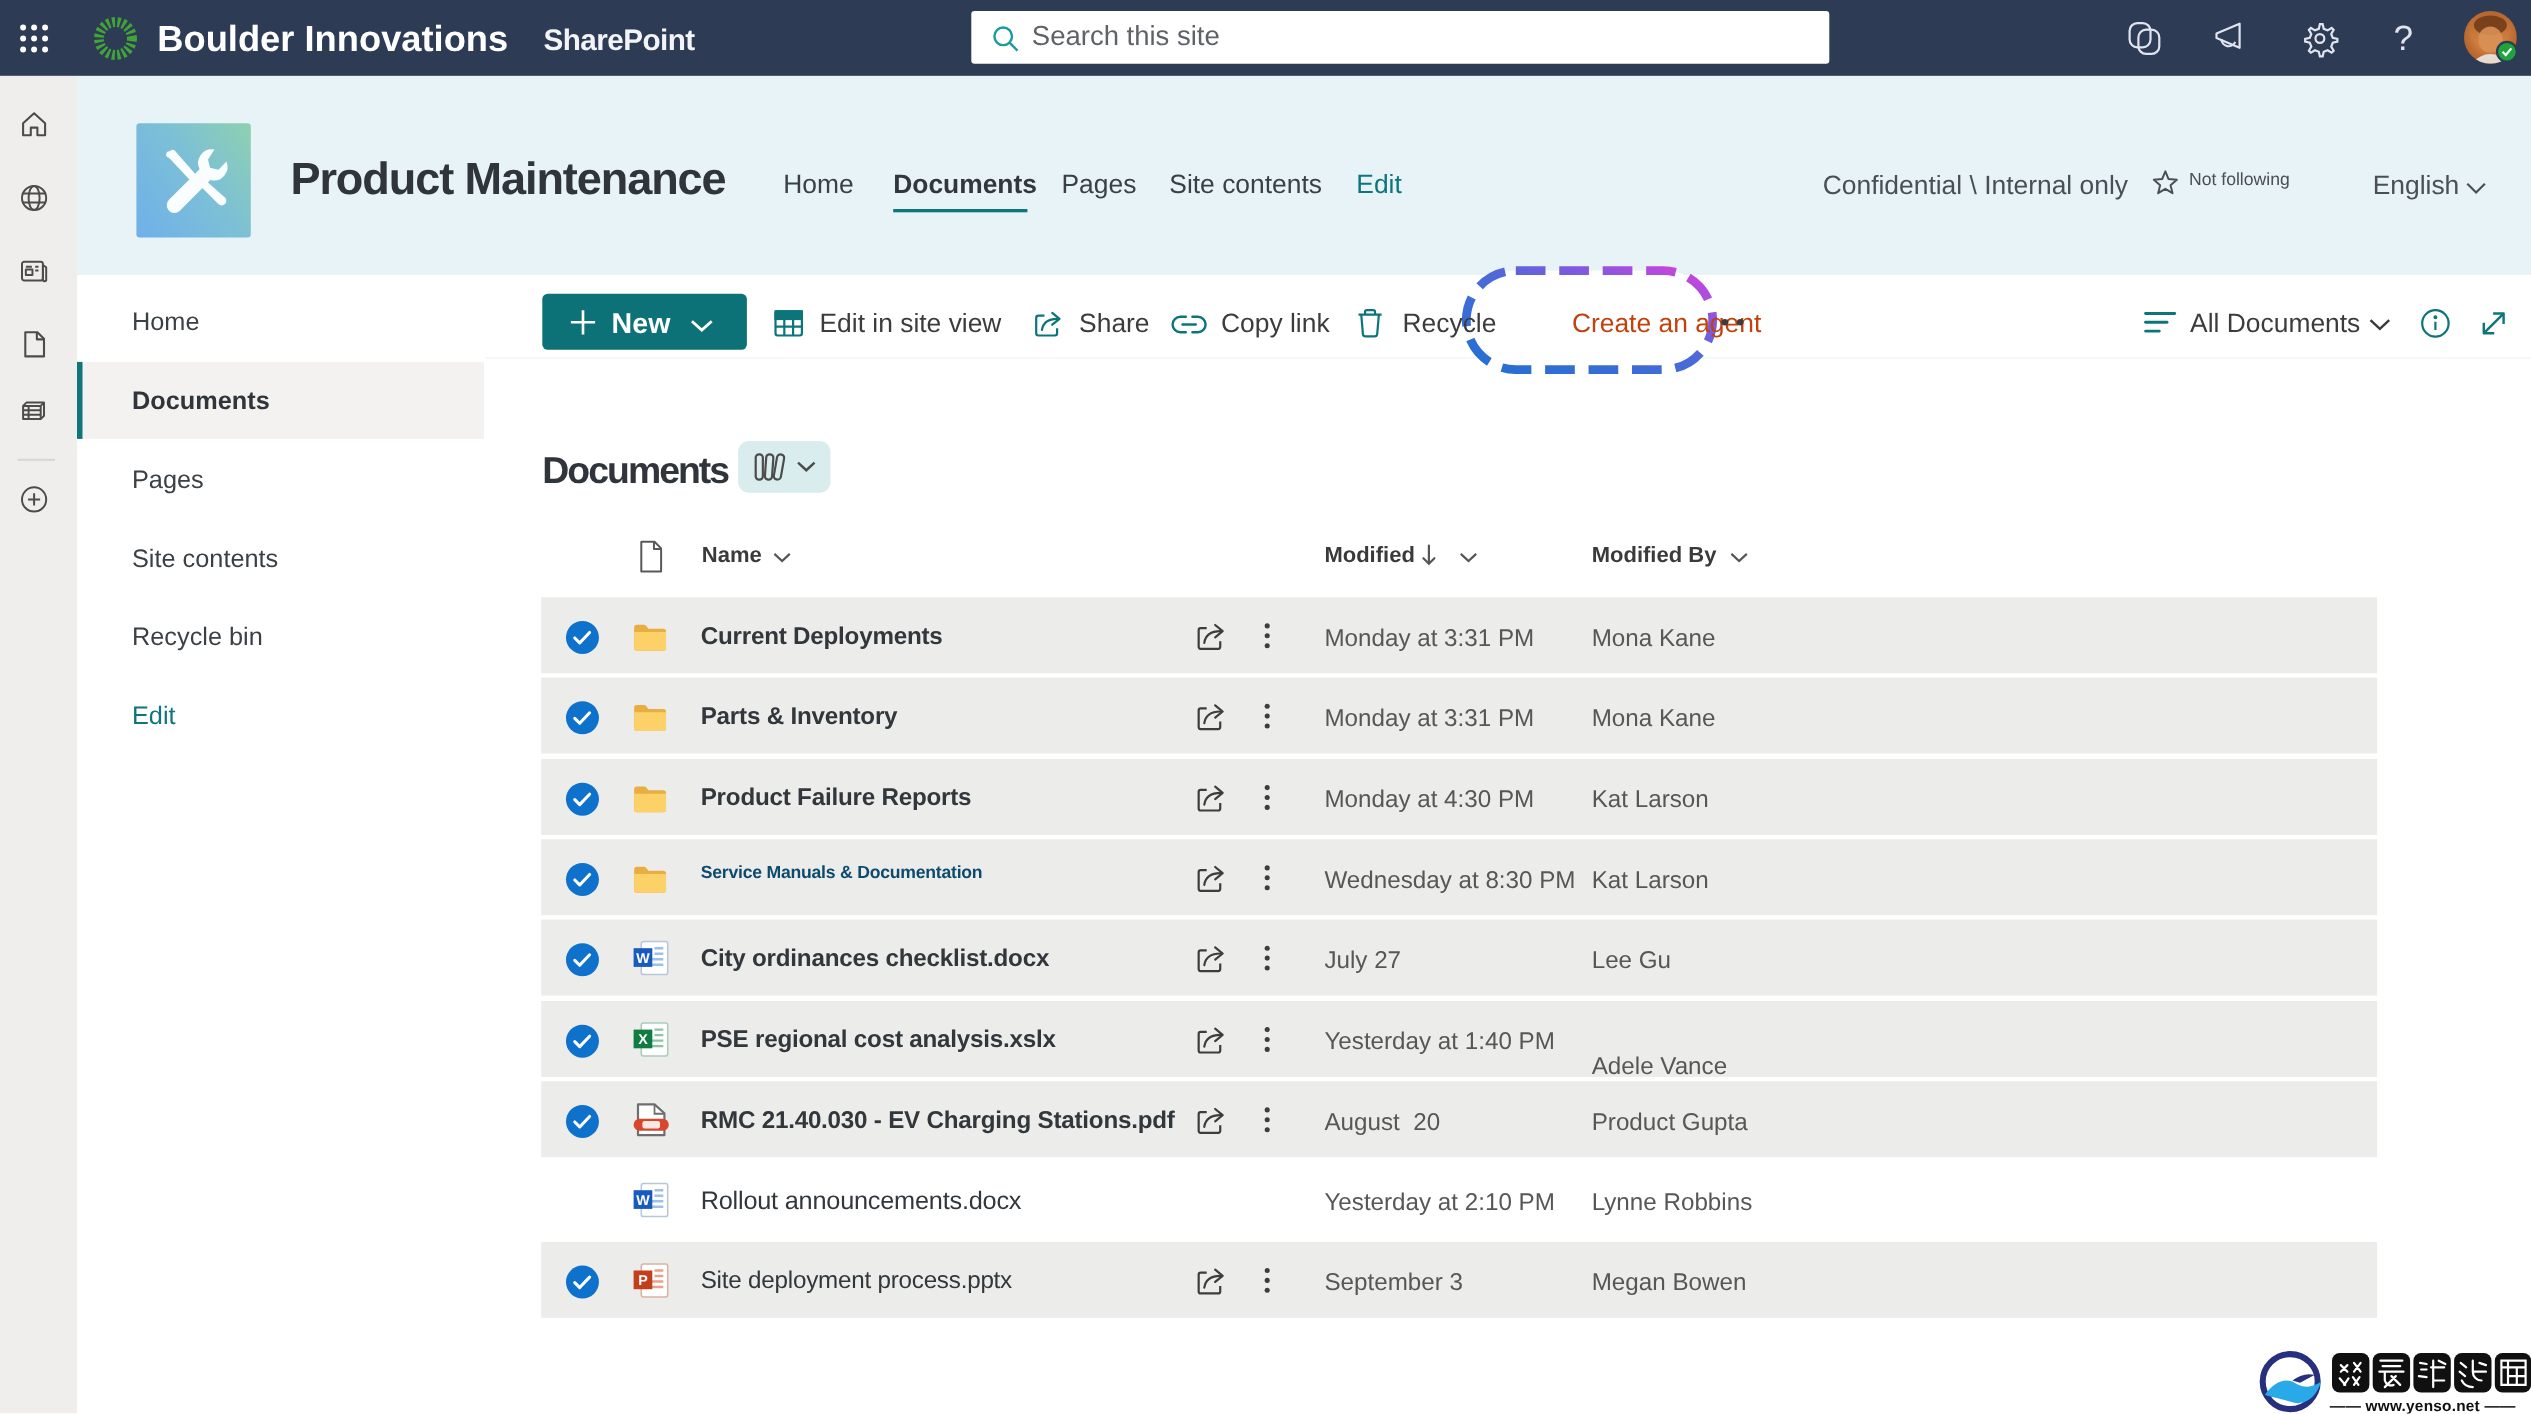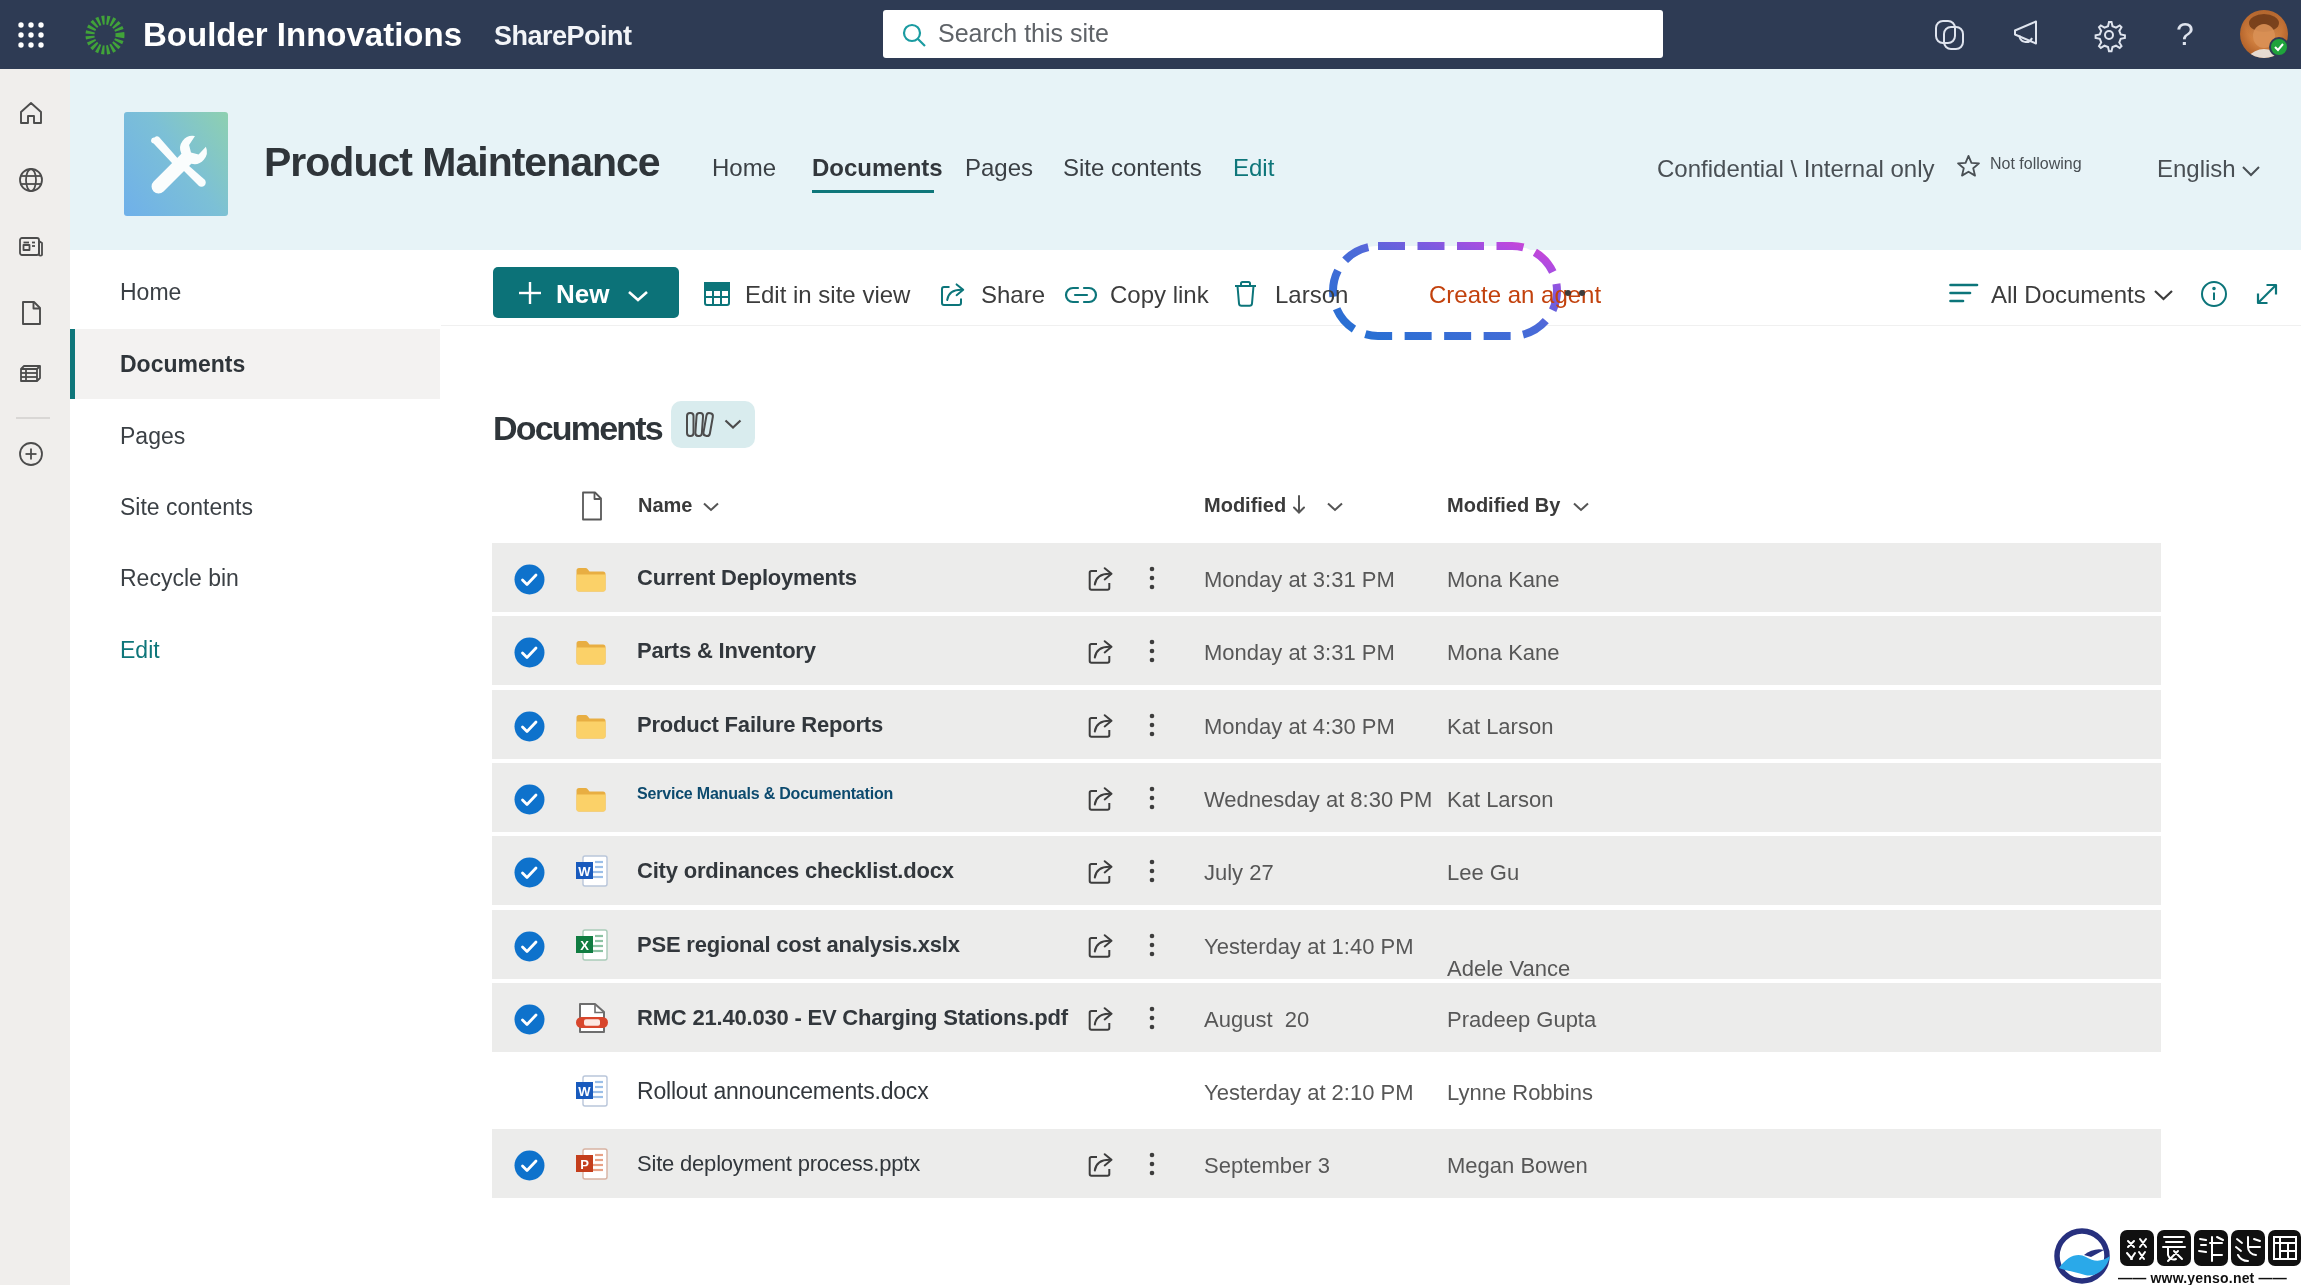--- a/index.html
+++ b/index.html
@@ -187,21 +187,21 @@
 <svg class="abs" style="left:1064px;top:282px" width="34" height="26" fill="none" stroke="#0c757a" stroke-width="2.2" stroke-linecap="round">
 <path d="M14 6 L9 6 a7 7 0 0 0 0 14 L14 20"></path>
 <path d="M20 6 L25 6 a7 7 0 0 1 0 14 L20 20"></path>
 <line x1="11" y1="13" x2="23" y2="13"></line>
 </svg>
 <div class="abs cmdtxt" style="left:1110px">Copy link</div>
 <svg class="abs" style="left:1232px;top:279px" width="27" height="29" fill="none" stroke="#0c757a" stroke-width="2" stroke-linejoin="round">
 <path d="M3 7 L24 7 M9 7 L9 4.5 a1.5 1.5 0 0 1 1.5 -1.5 L16.5 3 a1.5 1.5 0 0 1 1.5 1.5 L18 7"></path>
 <path d="M5.5 7 L7 24.5 a2.5 2.5 0 0 0 2.5 2.3 L17.5 26.8 a2.5 2.5 0 0 0 2.5 -2.3 L21.5 7"></path>
 </svg>
-<div class="abs cmdtxt" style="left:1275px">Larson</div>
+<div class="abs cmdtxt" style="left:1275px">Recycle</div>
 <div class="abs cmdtxt" style="left:1429px;color:#c2410c">Create an agent</div>
 <div class="abs" style="left:1565px;top:290px;width:6px;height:6px;border-radius:50%;background:#3c3c3c"></div>
 <div class="abs" style="left:1579px;top:290px;width:6px;height:6px;border-radius:50%;background:#3c3c3c"></div>
 <svg class="abs" style="left:1949px;top:281px" width="30" height="26" fill="none" stroke="#0c757a" stroke-width="2.6" stroke-linecap="round">
 <line x1="1.5" y1="4" x2="28" y2="4"></line>
     <line x1="1.5" y1="12" x2="21" y2="12"></line>
     <line x1="1.5" y1="20" x2="14" y2="20"></line>
 </svg>
 <div class="abs cmdtxt" style="left:1991px">All Documents</div>
 <svg class="abs" style="left:2152px;top:288px" width="23" height="14" fill="none" stroke="#3c3c3c" stroke-width="2.2">
@@ -426,21 +426,21 @@
 <path d="M18.7 5.2 L25.5 10.8 L18.7 16.4" stroke-linecap="round"></path>
 </svg>
 <svg class="abs" style="left:1147px;top:1006px" width="10" height="26">
     <g fill="#3d3d3d">
       <circle cx="5" cy="3" r="2.3"></circle>
       <circle cx="5" cy="12" r="2.3"></circle>
       <circle cx="5" cy="21" r="2.3"></circle>
     </g>
   </svg>
 <div class="abs rmeta" style="left:1204px;top:1007px">August&nbsp; 20</div>
-<div class="abs rmeta" style="left:1447px;top:1007px">Pradeep Gupta</div>
+<div class="abs rmeta" style="left:1447px;top:1007px">Product Gupta</div>
 <svg class="abs" style="left:575px;top:1074px" width="34" height="34" viewBox="0 0 34 34">
 <rect x="8" y="2" width="24" height="30" rx="2" fill="#fff" stroke="#b9c6da" stroke-width="1.4"></rect>
 <g stroke="#9dc0e8" stroke-width="2.2">
       <line x1="20" y1="8" x2="28" y2="8"></line>
       <line x1="20" y1="13" x2="28" y2="13"></line>
       <line x1="12" y1="18" x2="28" y2="18"></line>
       <line x1="12" y1="23" x2="28" y2="23"></line>
     </g>
 <rect x="1" y="8" width="17" height="17" fill="#185abd"></rect>
 <text x="9.5" y="21.5" font-family="Liberation Sans" font-size="13" font-weight="bold" fill="#fff" text-anchor="middle">W</text>

